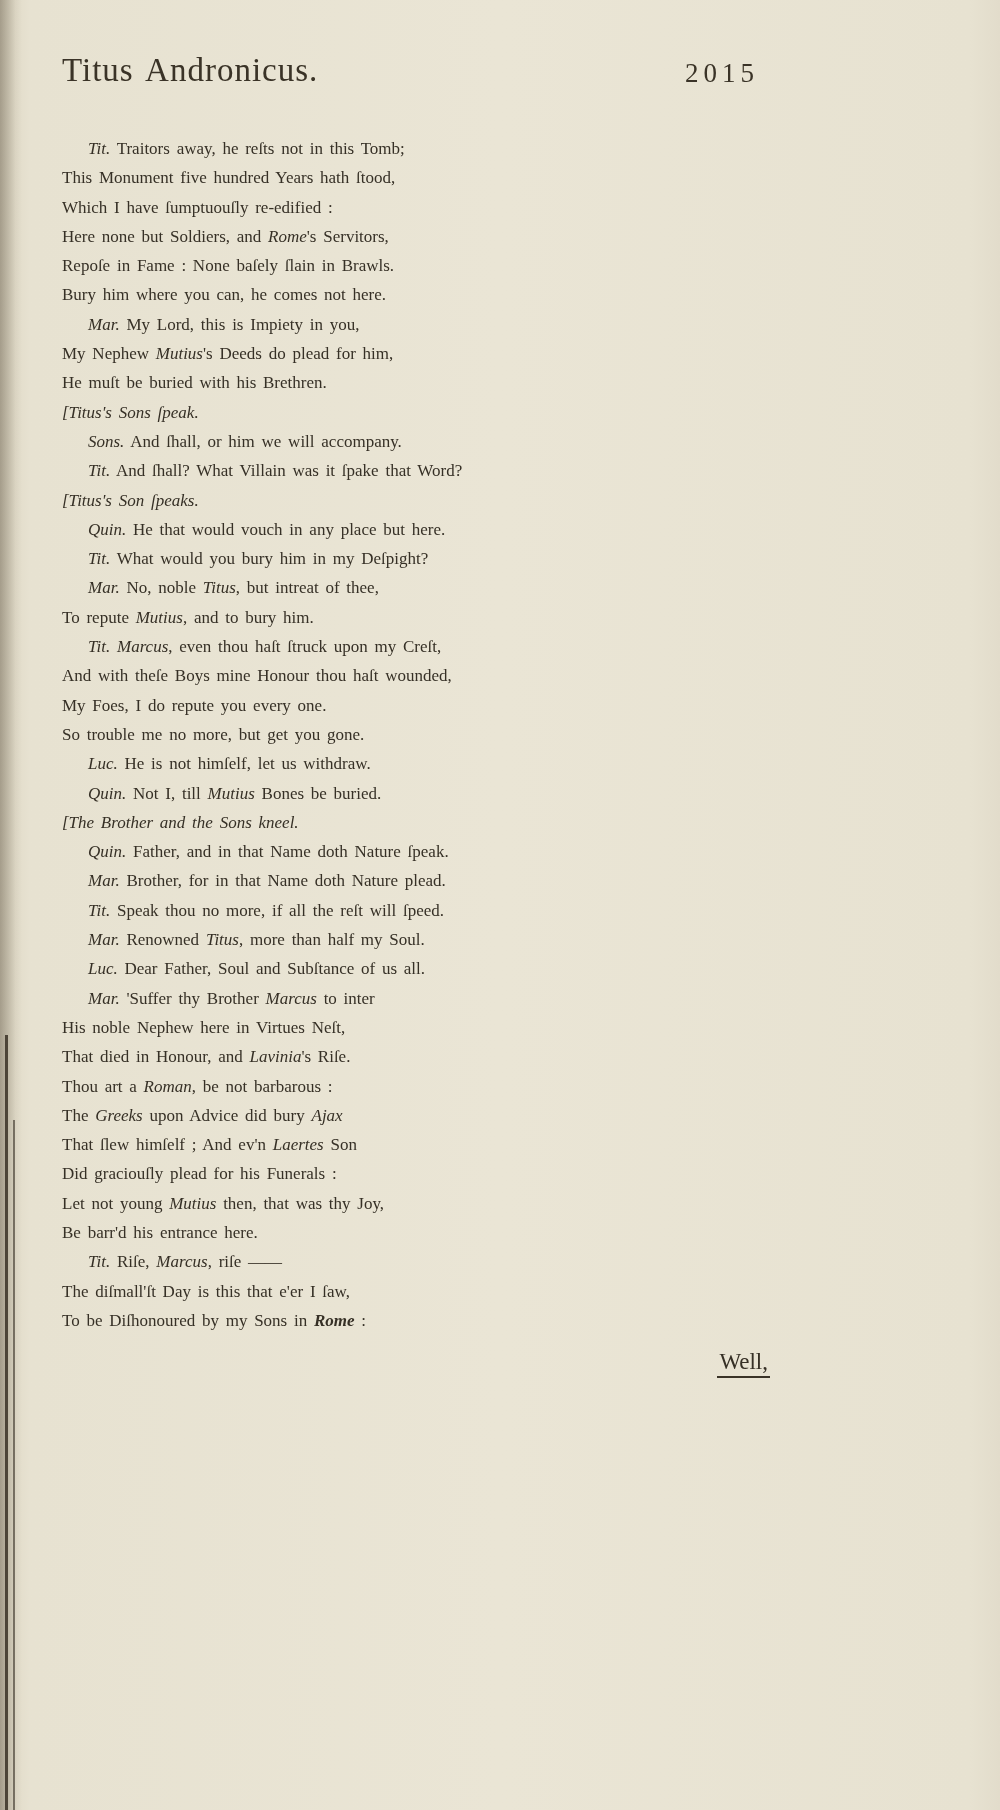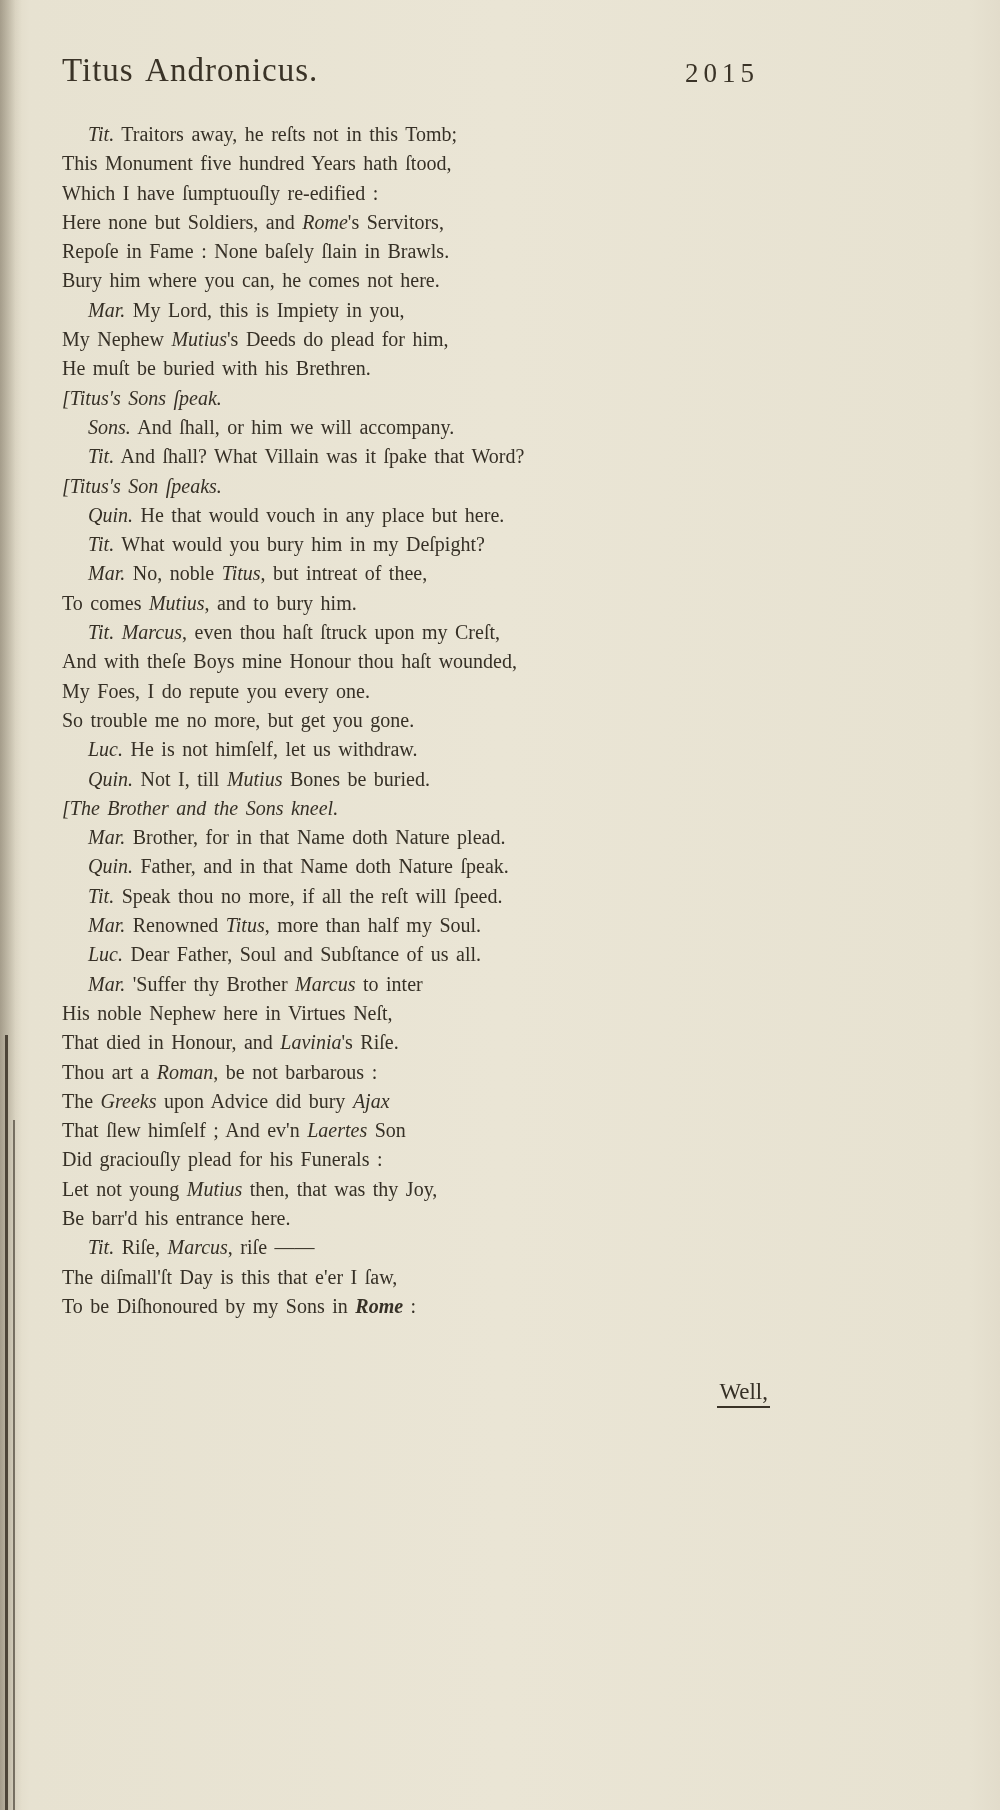--- a/index.html
+++ b/index.html
@@ -54,40 +54,39 @@
   }
   .page-number {
     position: absolute;
     right: 11px;
     top: 6px;
     font-size: 27px;
     letter-spacing: 5px;
     color: #3a3327;
   }
   .text-lines {
-    margin-top: 6px;
-    font-size: 20px;
+    margin-top: 20px;
+    font-size: 17px;
     line-height: 29.3px;
     word-spacing: 2.5px;
   }
   .line { white-space: nowrap; }
   .line.indent { text-indent: 26px; }
   .line.stage { }
   .it { font-style: italic; }
   .bd { font-weight: bold; }
   .catchword-row {
     margin-top: 14px;
     text-align: right;
     font-size: 23px;
   }
   .catchword {
     display: inline-block;
     border-bottom: 2px solid #3a3327;
     padding: 0 2px 1px 2px;
-    margin-top: 44px;
   }
 </style>
 </head>
 <body>
 
 <div class="page">
   <div class="gutter-shadow"></div>
   <div class="gutter-line-1"></div>
   <div class="gutter-line-2"></div>
 
@@ -107,30 +106,30 @@
         <div class="line verse indent"><span class="it">Mar.</span><span> My Lord, this is Impiety in you,</span></div>
         <div class="line verse"><span>My Nephew </span><span class="it">Mutius</span><span>'s Deeds do plead for him,</span></div>
         <div class="line verse"><span>He muſt be buried with his Brethren.</span></div>
         <div class="line stage"><span class="it">[Titus's Sons ſpeak.</span></div>
         <div class="line verse indent"><span class="it">Sons.</span><span> And ſhall, or him we will accompany.</span></div>
         <div class="line verse indent"><span class="it">Tit.</span><span> And ſhall? What Villain was it ſpake that Word?</span></div>
         <div class="line stage"><span class="it">[Titus's Son ſpeaks.</span></div>
         <div class="line verse indent"><span class="it">Quin.</span><span> He that would vouch in any place but here.</span></div>
         <div class="line verse indent"><span class="it">Tit.</span><span> What would you bury him in my Deſpight?</span></div>
         <div class="line verse indent"><span class="it">Mar.</span><span> No, noble </span><span class="it">Titus</span><span>, but intreat of thee,</span></div>
-        <div class="line verse"><span>To comes </span><span class="it">Mutius</span><span>, and to bury him.</span></div>
+        <div class="line verse"><span>To repute </span><span class="it">Mutius</span><span>, and to bury him.</span></div>
         <div class="line verse indent"><span class="it">Tit.</span><span> </span><span class="it">Marcus</span><span>, even thou haſt ſtruck upon my Creſt,</span></div>
         <div class="line verse"><span>And with theſe Boys mine Honour thou haſt wounded,</span></div>
         <div class="line verse"><span>My Foes, I do repute you every one.</span></div>
         <div class="line verse"><span>So trouble me no more, but get you gone.</span></div>
         <div class="line verse indent"><span class="it">Luc.</span><span> He is not himſelf, let us withdraw.</span></div>
         <div class="line verse indent"><span class="it">Quin.</span><span> Not I, till </span><span class="it">Mutius</span><span> Bones be buried.</span></div>
         <div class="line stage"><span class="it">[The Brother and the Sons kneel.</span></div>
+        <div class="line verse indent"><span class="it">Quin.</span><span> Father, and in that Name doth Nature ſpeak.</span></div>
         <div class="line verse indent"><span class="it">Mar.</span><span> Brother, for in that Name doth Nature plead.</span></div>
-        <div class="line verse indent"><span class="it">Quin.</span><span> Father, and in that Name doth Nature ſpeak.</span></div>
         <div class="line verse indent"><span class="it">Tit.</span><span> Speak thou no more, if all the reſt will ſpeed.</span></div>
         <div class="line verse indent"><span class="it">Mar.</span><span> Renowned </span><span class="it">Titus</span><span>, more than half my Soul.</span></div>
         <div class="line verse indent"><span class="it">Luc.</span><span> Dear Father, Soul and Subſtance of us all.</span></div>
         <div class="line verse indent"><span class="it">Mar.</span><span> 'Suffer thy Brother </span><span class="it">Marcus</span><span> to inter</span></div>
         <div class="line verse"><span>His noble Nephew here in Virtues Neſt,</span></div>
         <div class="line verse"><span>That died in Honour, and </span><span class="it">Lavinia</span><span>'s Riſe.</span></div>
         <div class="line verse"><span>Thou art a </span><span class="it">Roman</span><span>, be not barbarous :</span></div>
         <div class="line verse"><span>The </span><span class="it">Greeks</span><span> upon Advice did bury </span><span class="it">Ajax</span></div>
         <div class="line verse"><span>That ſlew himſelf ; And ev'n </span><span class="it">Laertes</span><span> Son</span></div>
         <div class="line verse"><span>Did graciouſly plead for his Funerals :</span></div>

